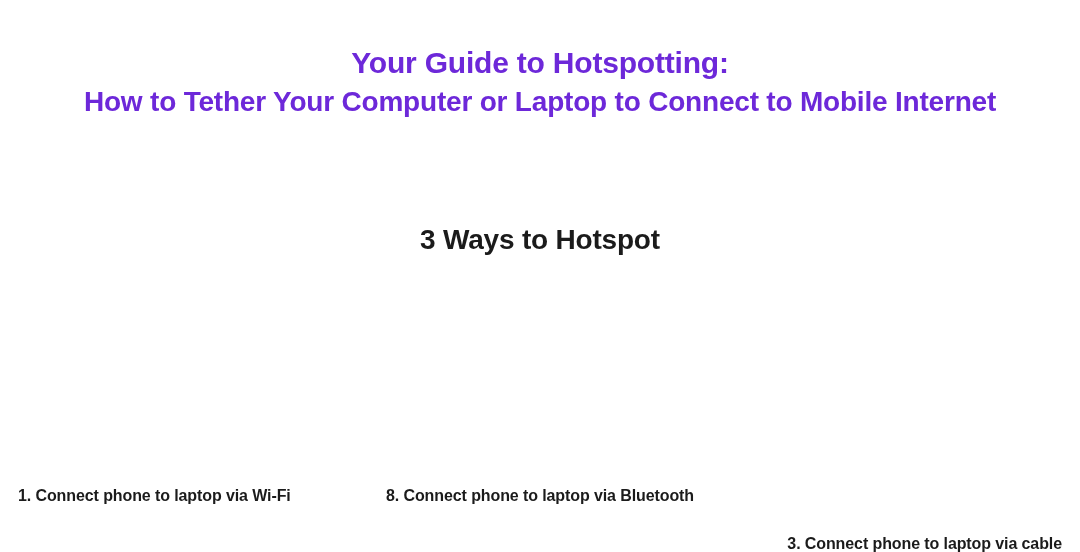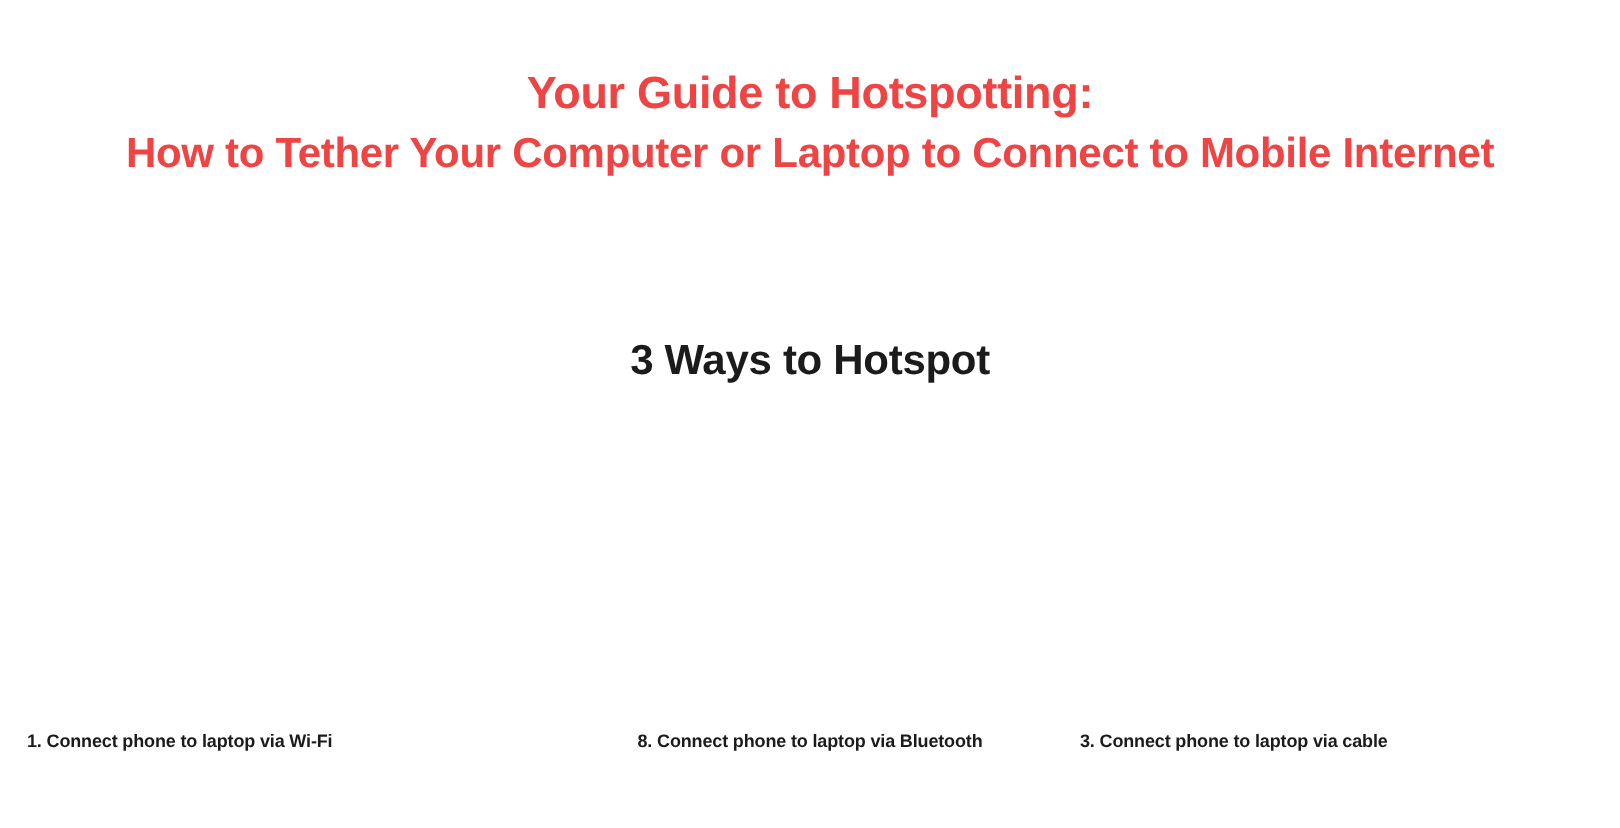--- a/index.html
+++ b/index.html
@@ -23,21 +23,21 @@
   .title-block {
     position: absolute;
     top: 44px;
     left: 0;
     width: 1080px;
     text-align: center;
   }
   .title-line {
     font-weight: bold;
     letter-spacing: -0.2px;
-    color: #ef4444;
+    color: #6d28d9;
   }
   .title-line-1 {
     font-size: 30px;
     line-height: 38px;
   }
   .title-line-2 {
     font-size: 28px;
     line-height: 40px;
   }
   .subtitle {
@@ -53,42 +53,43 @@
   }
   .methods {
     position: absolute;
     top: 487px;
     left: 0;
     width: 1080px;
     display: flex;
     align-items: flex-start;
   }
   .method {
-    font-size: 12px;
+    font-size: 16px;
     font-weight: bold;
     color: #1b1b1b;
     letter-spacing: -0.1px;
     white-space: nowrap;
   }
   .method-1 {
     flex: 0 0 360px;
     padding-left: 18px;
     box-sizing: border-box;
     text-align: left;
   }
   .method-2 {
     flex: 0 0 360px;
     box-sizing: border-box;
     text-align: center;
   }
   .method-3 {
     flex: 0 0 360px;
-    padding-right: 2px;
+    padding-right: 18px;
     box-sizing: border-box;
-    text-align: left;
+    text-align: right;
+    margin-top: 48px;
   }
   .illustration-zone {
     position: absolute;
     top: 290px;
     left: 0;
     width: 1080px;
     height: 180px;
   }
 </style>
 </head>

